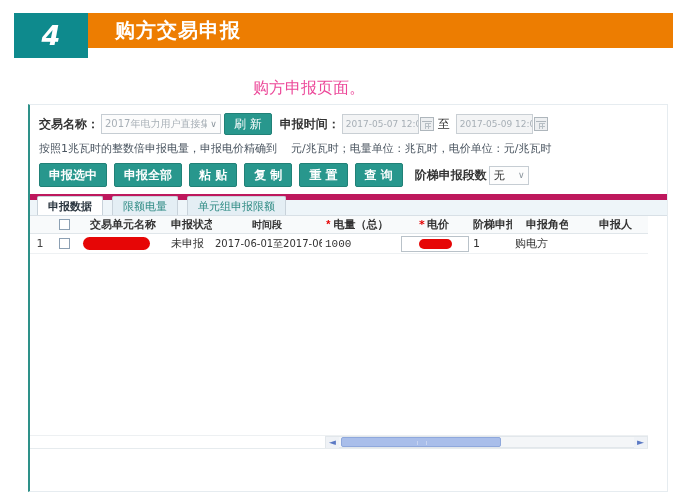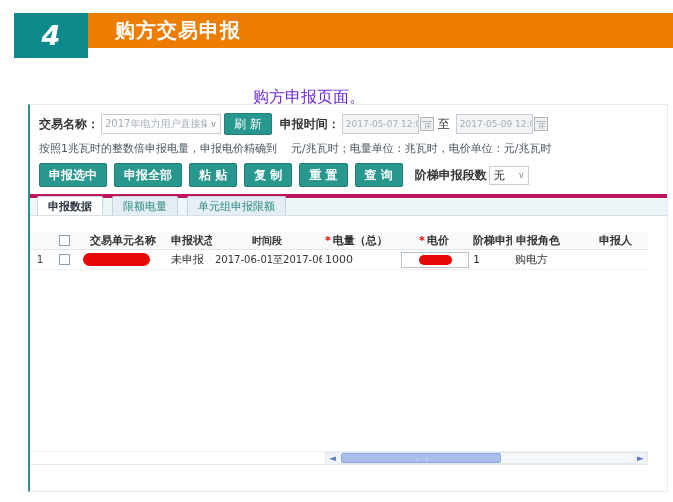--- a/index.html
+++ b/index.html
@@ -8,21 +8,21 @@
   .page { position:relative; width:673px; height:502px; background:#fff; overflow:hidden; }
 
   
   .step-badge { position:absolute; left:14px; top:13px; width:74px; height:45px;
     background:#0E8A8D; color:#fff; display:flex; align-items:center; justify-content:center;
     font-size:27px; font-weight:bold; font-style:italic; }
   .banner { position:absolute; left:88px; top:13px; width:600px; height:35px;
     background:#ED7D01; color:#fff; display:flex; align-items:center; }
   .banner-title { font-size:20px; font-weight:bold; padding-left:27px; letter-spacing:1px; }
 
-  .caption { position:absolute; left:253px; top:87px; font-size:16px; color:#6d28d9;
+  .caption { position:absolute; left:253px; top:78px; font-size:16px; color:#ec4899;
     font-family:"DejaVu Serif","Liberation Serif",serif; }
 
   
   .panel { position:absolute; left:28px; top:104px; width:640px; height:388px;
     background:#fff; border:1px solid #E6ECF0; border-left:2px solid #2E9189; }
   .panel-header { position:relative; height:27px; border-bottom:2px solid #2E9189;
     background:#FBFCFD; display:flex; align-items:center; }
   .panel-accent { position:absolute; left:-2px; top:3px; width:3px; height:15px; background:#1B5F60; }
   .panel-title { font-size:12px; font-weight:bold; color:#222; padding-left:15px; }
   .collapse-btn { position:absolute; right:26px; top:5px; width:14px; height:14px; border-radius:50%;
@@ -58,47 +58,47 @@
 
   
   .toolbar { display:flex; align-items:center; margin:7px 0 0 9px; }
   .toolbar .btn { height:24px; margin-right:7px; font-weight:bold; }
   .ladder-label { font-size:12px; font-weight:bold; color:#333; margin-left:5px; }
   .ladder-select { width:40px; height:19px; border:1px solid #C6CDD3; background:#FDFDFD;
     display:flex; align-items:center; margin-left:2px; }
   .ladder-select .val { flex:1; font-size:11px; color:#333; padding-left:4px; }
 
   
-  .tab-strip { margin-top:7px; border-top:4px solid #be185d; background:#EEF5F9;
+  .tab-strip { margin-top:7px; border-top:6px solid #be185d; background:#EEF5F9;
     height:22px; display:flex; align-items:flex-end; padding-left:7px;
     border-bottom:1px solid #D8E0E6; }
   .tab { height:19px; display:flex; align-items:center; padding:0 10px; font-size:11px;
     margin-right:9px; cursor:pointer; border:1px solid #C8D2DA; border-bottom:none;
     background:#E4EEF4; color:#2E8B84; border-radius:2px 2px 0 0; }
   .tab.active { background:#FFFFFF; color:#2B3640; font-weight:bold; }
 
   
-  .grid { width:618px; border-bottom:1px solid #E6EBEE;margin-top:16px; }
+  .grid { width:618px; border-bottom:1px solid #E6EBEE; }
   .g-row { display:flex; align-items:center; }
   .g-head { height:18px; background:#F8FAFB; border-bottom:1px solid #E0E6EA;
     font-size:11px; font-weight:bold; color:#333; }
   .g-data { height:20px; font-size:11px; color:#333; border-bottom:1px solid #EEF1F3; background:#fff; }
   .c { overflow:hidden; white-space:nowrap; padding:0 3px; }
   .c-num    { flex:0 0 20px; text-align:center; color:#444; }
   .c-cb     { flex:0 0 28px; display:flex; justify-content:center; }
   .c-name   { flex:0 0 90px; }
   .c-status { flex:0 0 44px; }
   .c-period { flex:0 0 110px; font-size:10px; }
-  .c-qty    { flex:0 0 76px; }
+  .c-qty    { flex:0 0 76px;font-family:Liberation Mono, monospace; }
   .c-price  { flex:0 0 72px; }
   .c-steps  { flex:0 0 42px; }
   .c-role   { flex:0 0 56px; }
   .c-person { flex:0 0 78px; text-align:right; padding-right:14px; }
   .g-head .c-name, .g-head .c-period, .g-head .c-price { text-align:center; }
-  .g-head .c-role { padding-left:4px; }
+  .g-head .c-role { padding-left:14px; }
   .req { color:#E60000; margin-right:2px; }
   .checkbox { width:11px; height:11px; border:1px solid #8CA0B3; background:#fff; cursor:pointer; }
   .red-pill { background:#E60606; border-radius:7px; }
   .pill-name { width:67px; height:13px; margin-left:2px; }
   .price-input { width:68px; height:16px; background:#fff; border:1px solid #B9C2C9;
     display:flex; align-items:center; justify-content:center; }
   .pill-price { width:33px; height:10px; border-radius:5px; }
   .grid-filler { height:181px; background:#fff; }
 
   

